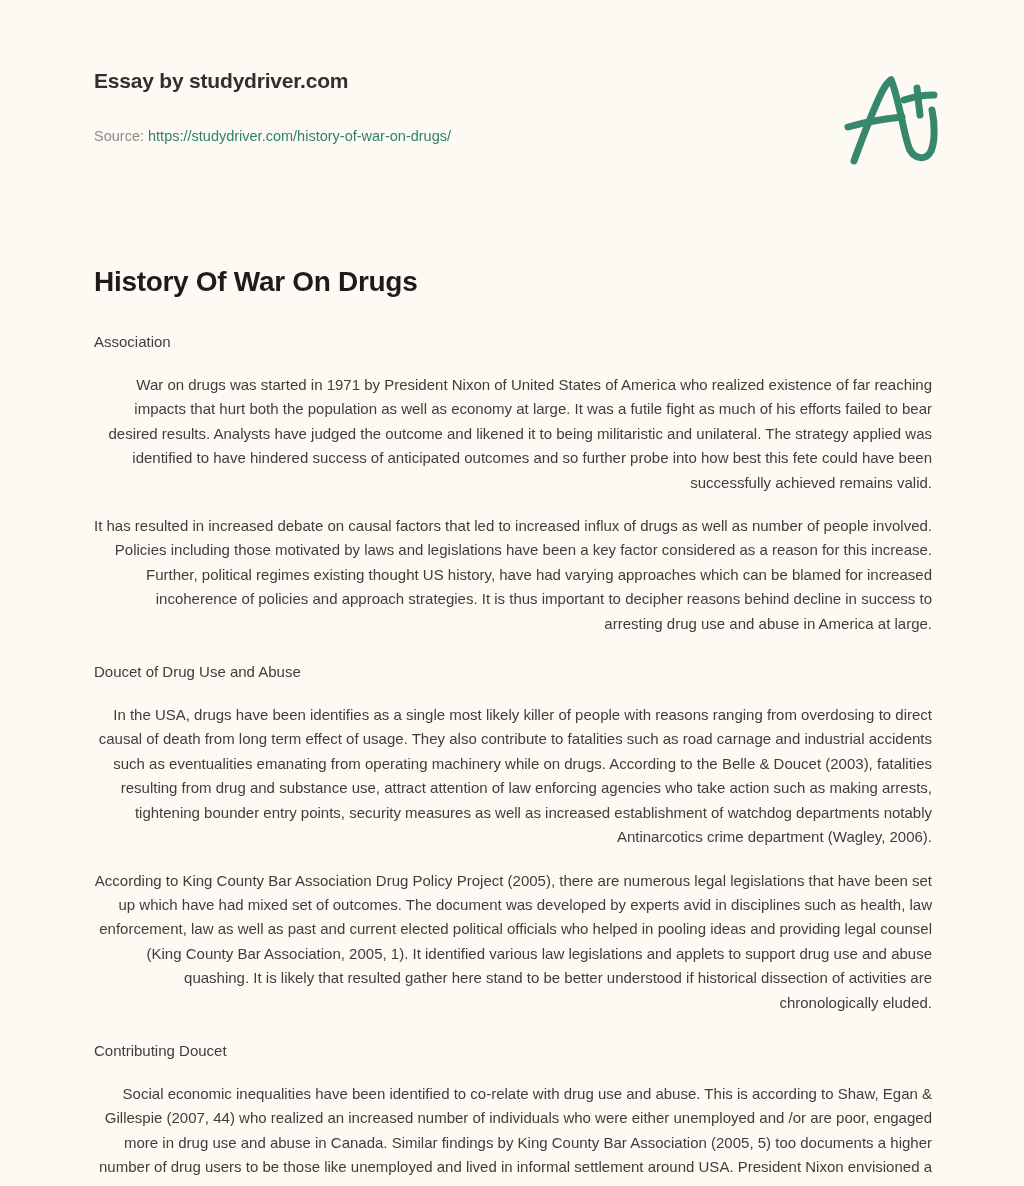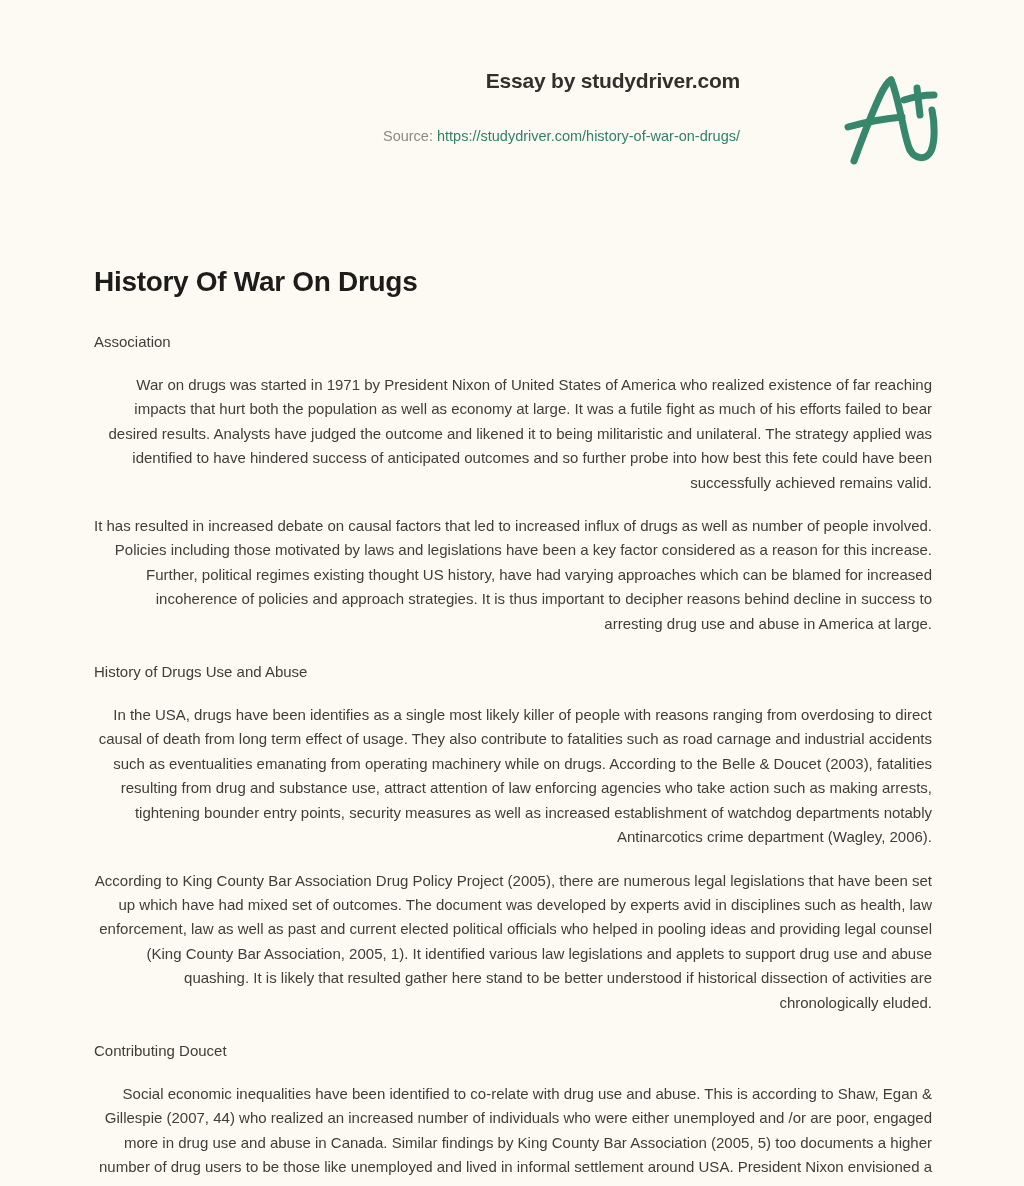--- a/index.html
+++ b/index.html
@@ -28,24 +28,23 @@
   .header {
     position: absolute;
     top: 0;
     left: 0;
     right: 0;
     height: 200px;
   }
 
   .brand-block {
     position: absolute;
-    left: 100px;
+    left: 94px;
     top: 68px;
     width: 640px;
-    text-align: right;
   }
 
   .brand-title {
     font-size: 21px;
     font-weight: bold;
     color: #332f2c;
     letter-spacing: -0.2px;
     line-height: 26px;
     margin: 0;
     white-space: nowrap;
@@ -158,21 +157,21 @@
   </div>
 
   <div class="article">
 
     <h1 class="doc-title">History Of War On Drugs</h1>
 
     <h2 class="section-heading">Association</h2>
     <p class="para">War on drugs was started in 1971 by President Nixon of United States of America who realized existence of far reaching impacts that hurt both the population as well as economy at large. It was a futile fight as much of his efforts failed to bear desired results. Analysts have judged the outcome and likened it to being militaristic and unilateral. The strategy applied was identified to have hindered success of anticipated outcomes and so further probe into how best this fete could have been successfully achieved remains valid.</p>
     <p class="para">It has resulted in increased debate on causal factors that led to increased influx of drugs as well as number of people involved. Policies including those motivated by laws and legislations have been a key factor considered as a reason for this increase. Further, political regimes existing thought US history, have had varying approaches which can be blamed for increased incoherence of policies and approach strategies. It is thus important to decipher reasons behind decline in success to arresting drug use and abuse in America at large.</p>
 
-    <h2 class="section-heading gap-before">History of Drugs Use and Abuse</h2>
+    <h2 class="section-heading gap-before">Doucet of Drug Use and Abuse</h2>
     <p class="para">In the USA, drugs have been identifies as a single most likely killer of people with reasons ranging from overdosing to direct causal of death from long term effect of usage. They also contribute to fatalities such as road carnage and industrial accidents such as eventualities emanating from operating machinery while on drugs. According to the Belle &amp; Doucet (2003), fatalities resulting from drug and substance use, attract attention of law enforcing agencies who take action such as making arrests, tightening bounder entry points, security measures as well as increased establishment of watchdog departments notably Antinarcotics crime department (Wagley, 2006).</p>
     <p class="para">According to King County Bar Association Drug Policy Project (2005), there are numerous legal legislations that have been set up which have had mixed set of outcomes. The document was developed by experts avid in disciplines such as health, law enforcement, law as well as past and current elected political officials who helped in pooling ideas and providing legal counsel (King County Bar Association, 2005, 1). It identified various law legislations and applets to support drug use and abuse quashing. It is likely that resulted gather here stand to be better understood if historical dissection of activities are chronologically eluded.</p>
 
     <h2 class="section-heading gap-before">Contributing Doucet</h2>
     <p class="para">Social economic inequalities have been identified to co-relate with drug use and abuse. This is according to Shaw, Egan &amp; Gillespie (2007, 44) who realized an increased number of individuals who were either unemployed and /or are poor, engaged more in drug use and abuse in Canada. Similar findings by King County Bar Association (2005, 5) too documents a higher number of drug users to be those like unemployed and lived in informal settlement around USA. President Nixon envisioned a</p>
 
   </div>
 
 </div>
 

